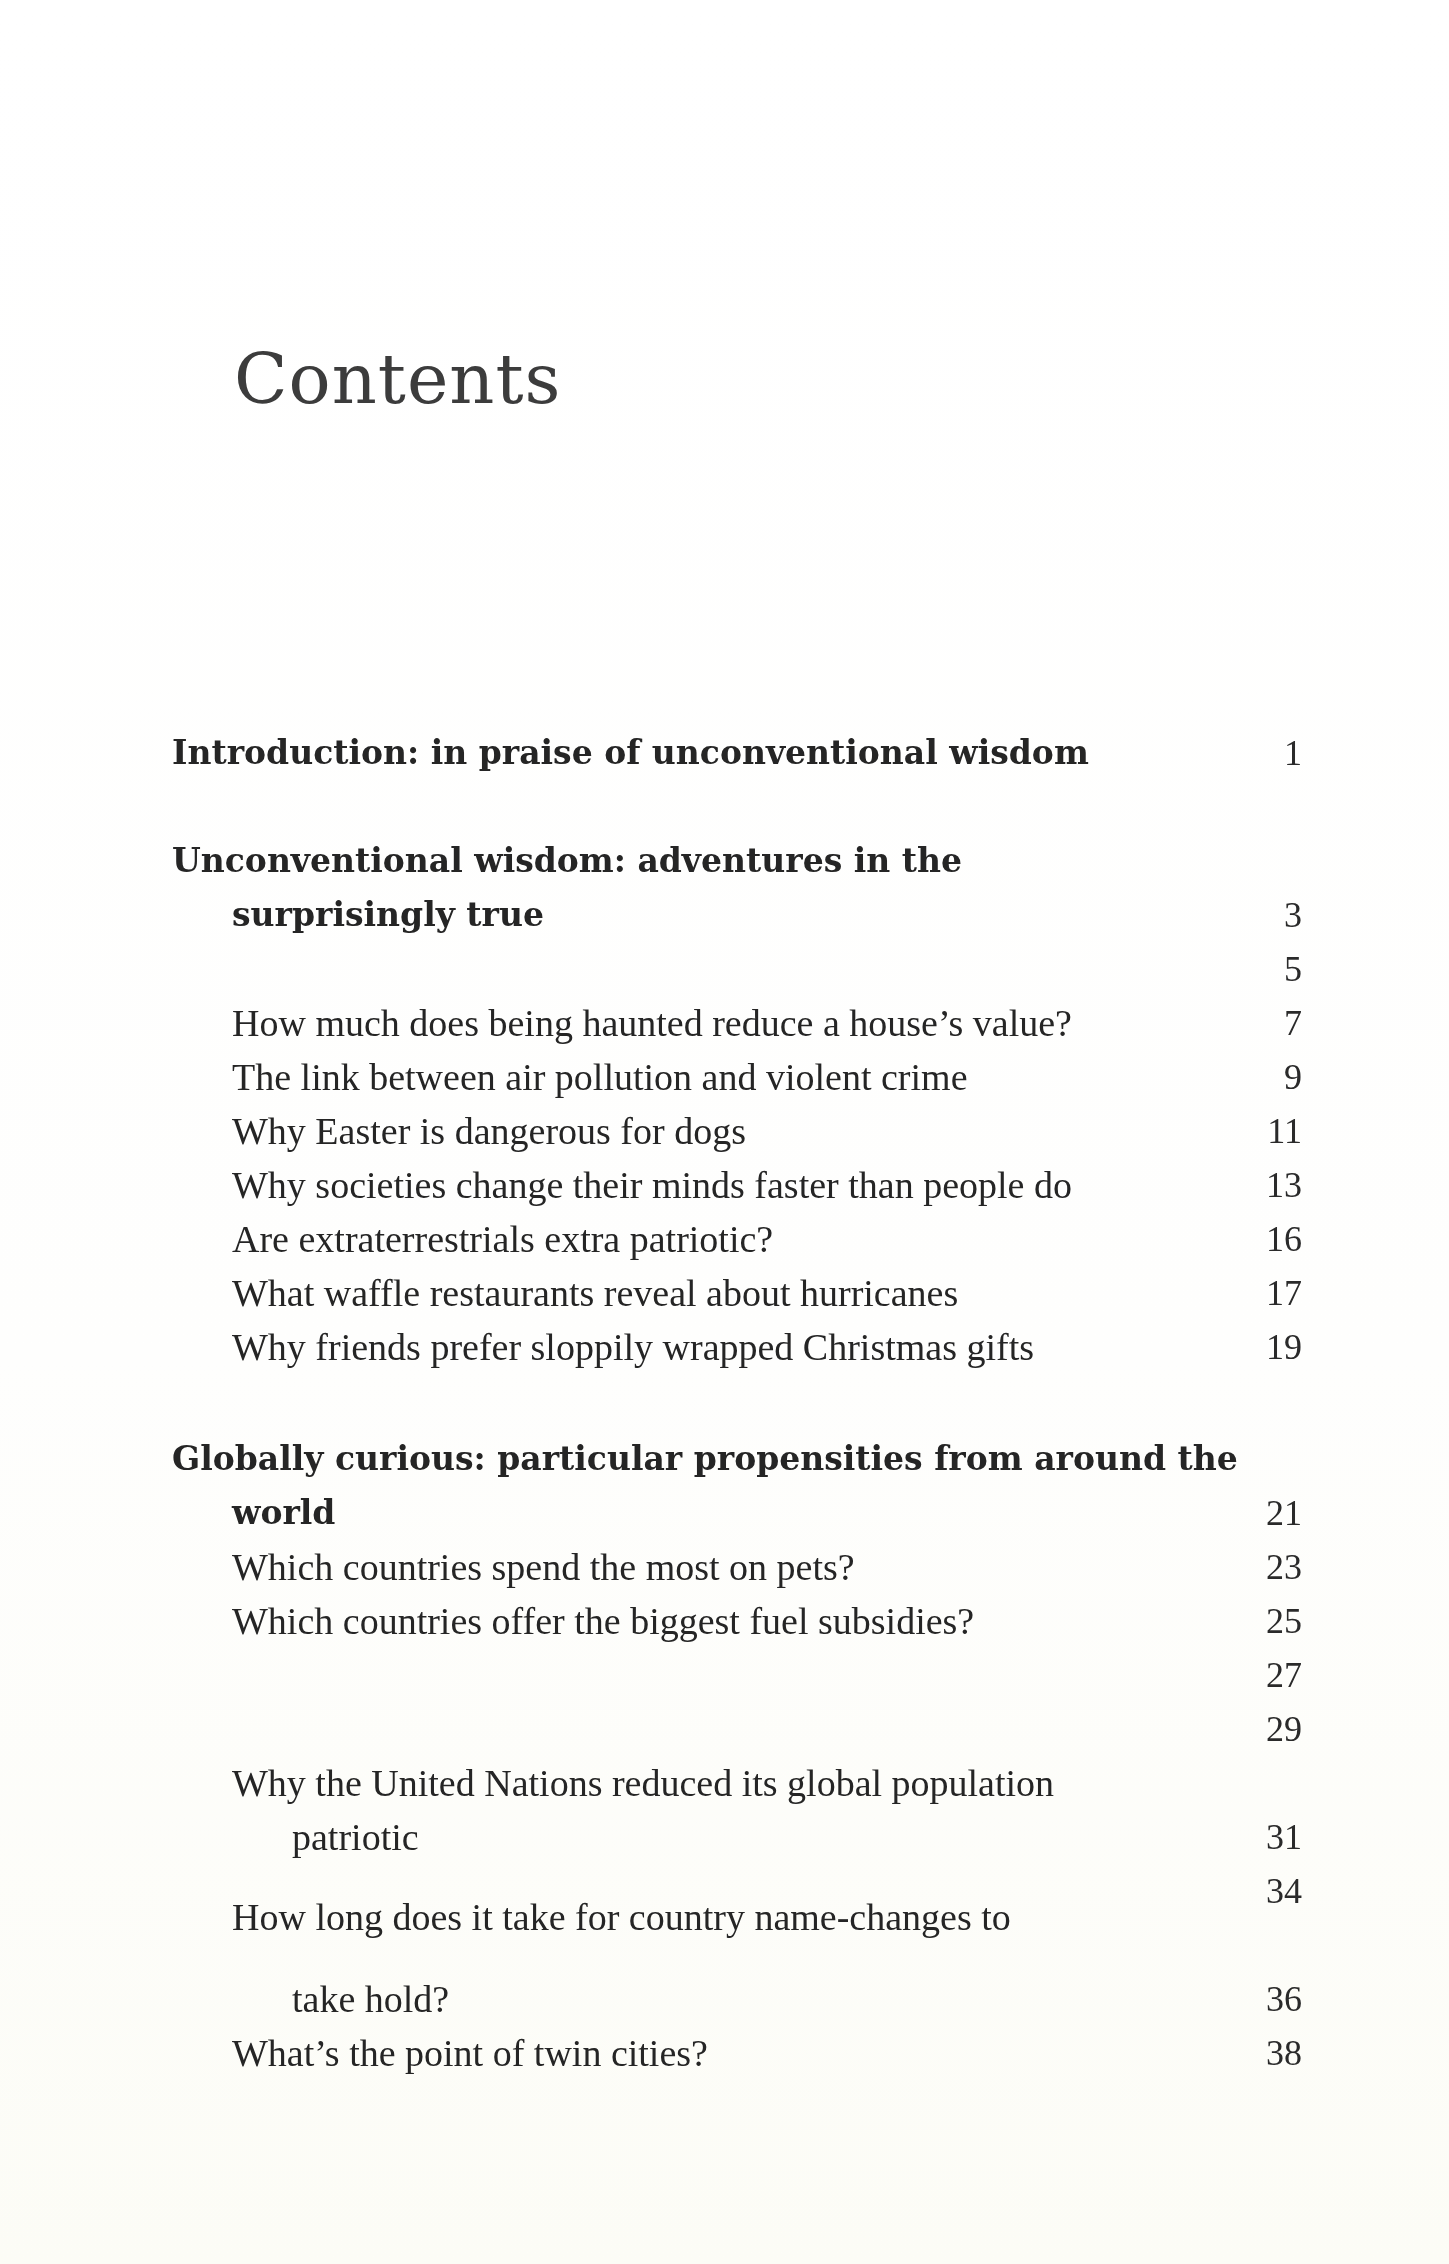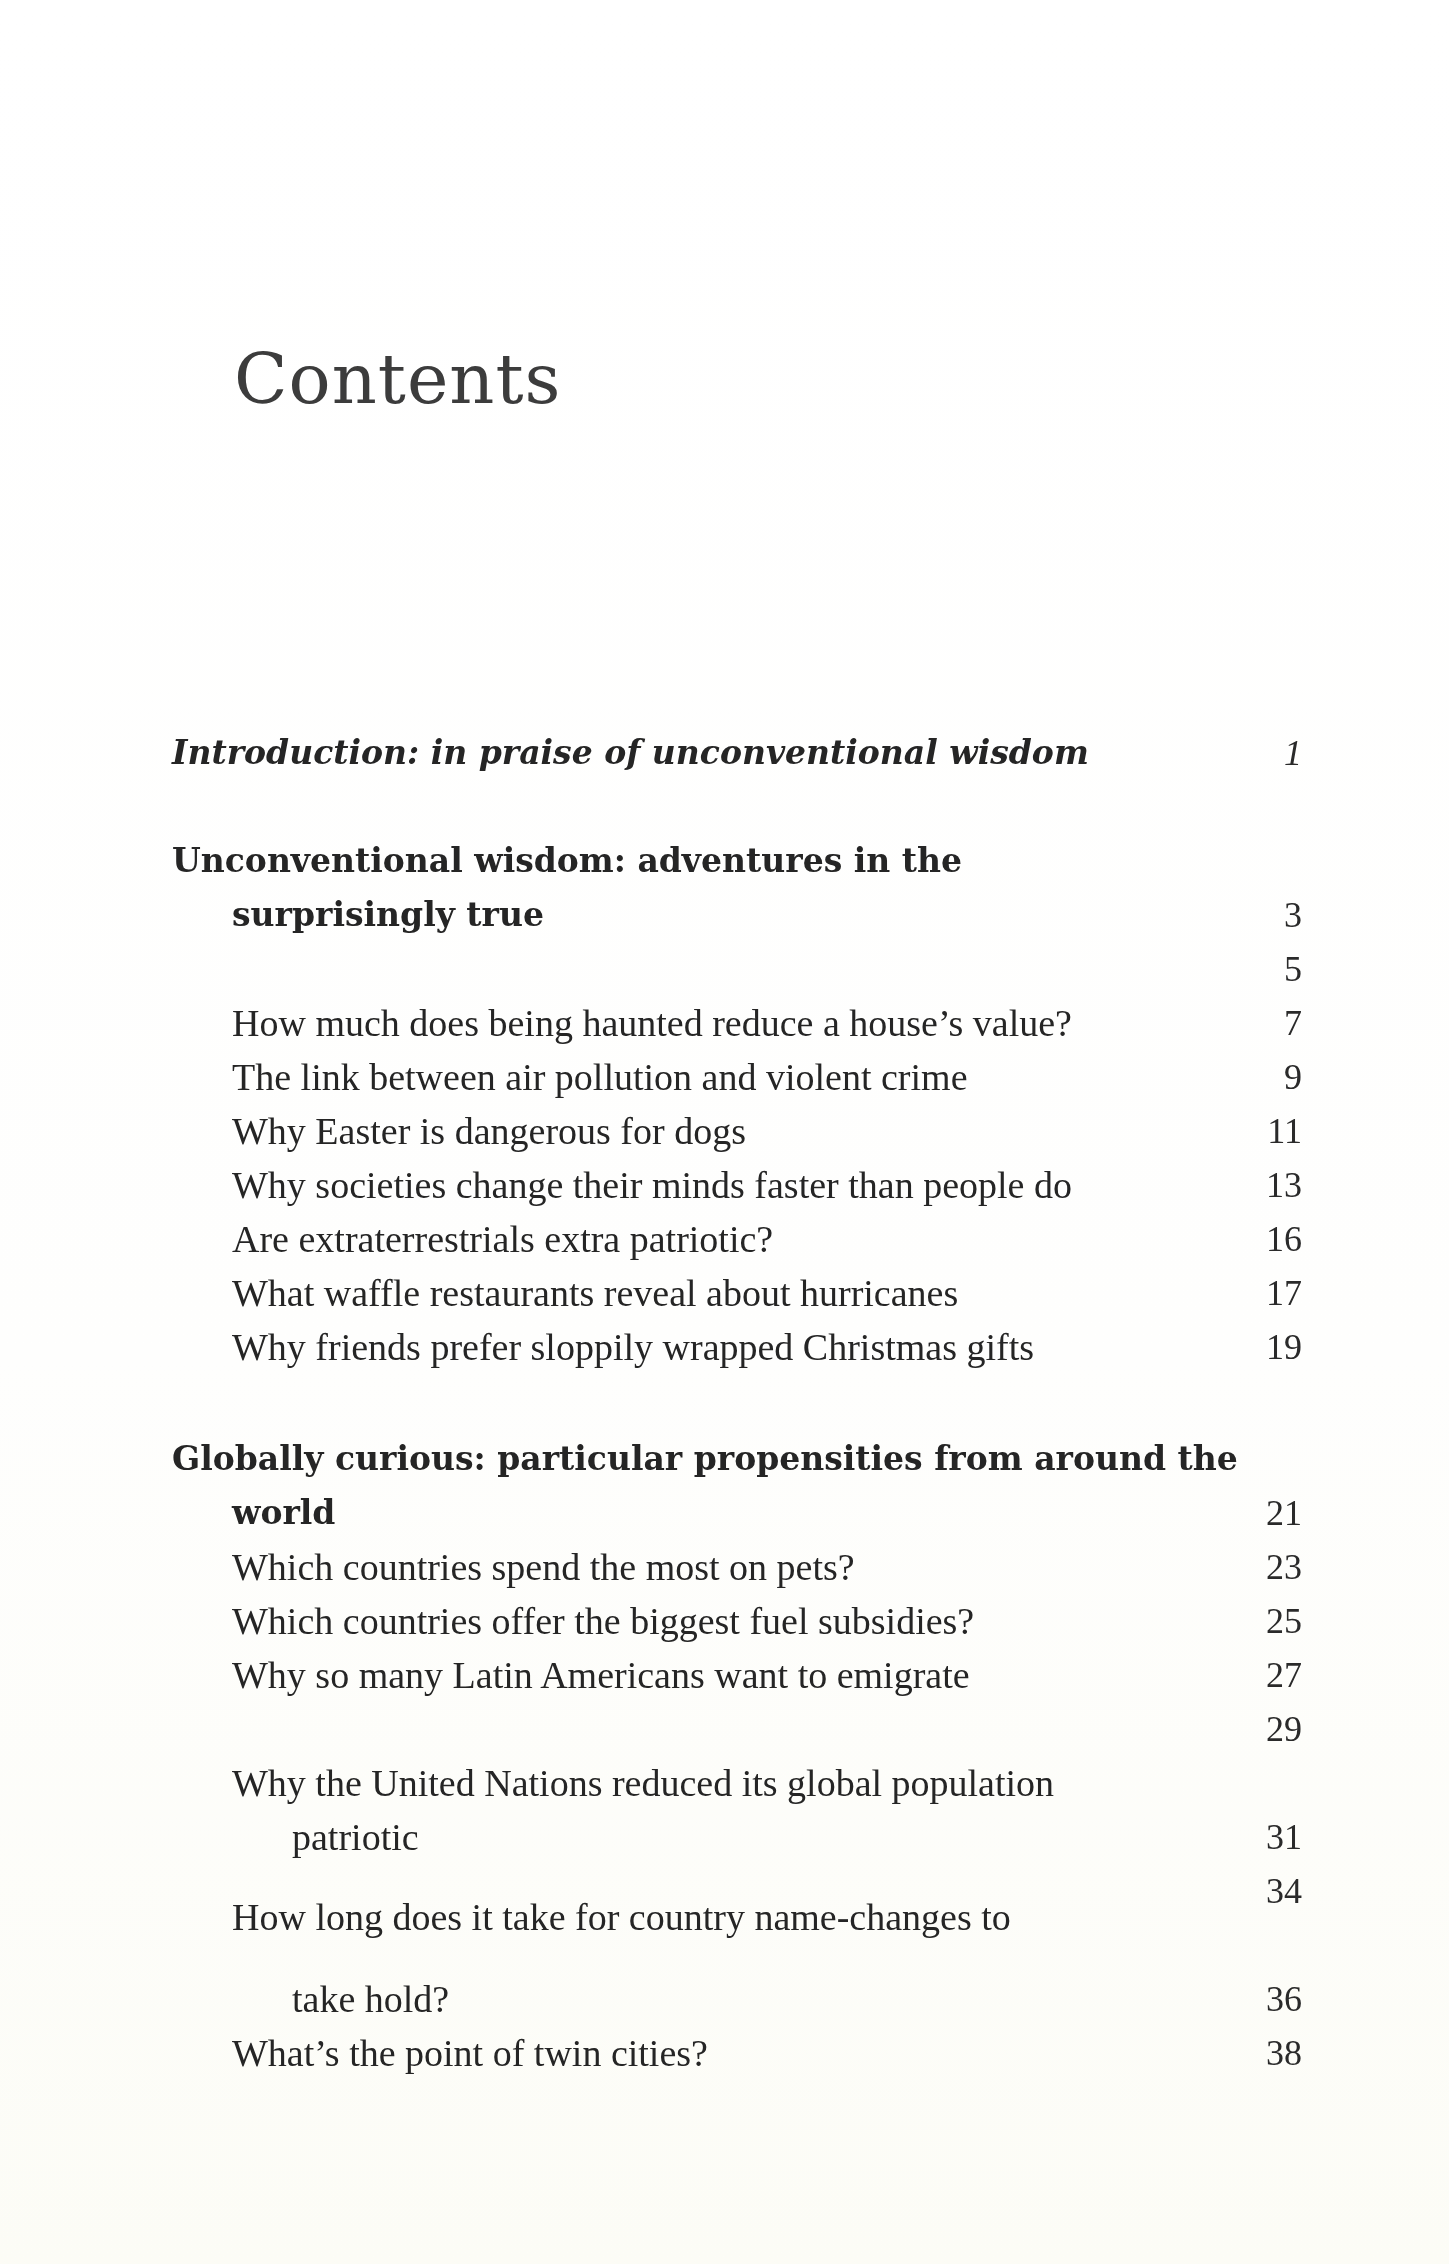--- a/index.html
+++ b/index.html
@@ -74,21 +74,21 @@
     }
   </style>
 </head>
 <body>
 
 <div class="page">
   <h1 class="title">Contents</h1>
 
   <div class="toc" id="toc">
 
-  <div class="row bold" style="top: 726px; font-style: italic;">
+  <div class="row bold" style="top: 726px;">
       <span class="label">Introduction: in praise of unconventional wisdom</span>
       <span class="page-num">1</span>
     </div>
       <div class="row bold" style="top: 834px;">
       <span class="label">Unconventional wisdom: adventures in the</span>
       <span class="page-num"></span>
     </div>
       <div class="row bold indent1" style="top: 888px;">
       <span class="label">surprisingly true</span>
       <span class="page-num">3</span>
@@ -134,21 +134,20 @@
     </div>
       <div class="row indent1" style="top: 1540px;">
       <span class="label">Which countries spend the most on pets?</span>
       <span class="page-num">23</span>
     </div>
       <div class="row indent1" style="top: 1594px;">
       <span class="label">Which countries offer the biggest fuel subsidies?</span>
       <span class="page-num">25</span>
     </div>
       <div class="row indent1" style="top: 1648px;">
-      <span class="label">Why so many Latin Americans want to emigrate</span>
       <span class="page-num">27</span>
     </div>
       <div class="row indent1" style="top: 1702px;">
       <span class="page-num">29</span>
     </div>
       <div class="row indent1" style="top: 1756px;">
       <span class="label">Why the United Nations reduced its global population</span>
       <span class="page-num"></span>
     </div>
       <div class="row indent2" style="top: 1810px;">

